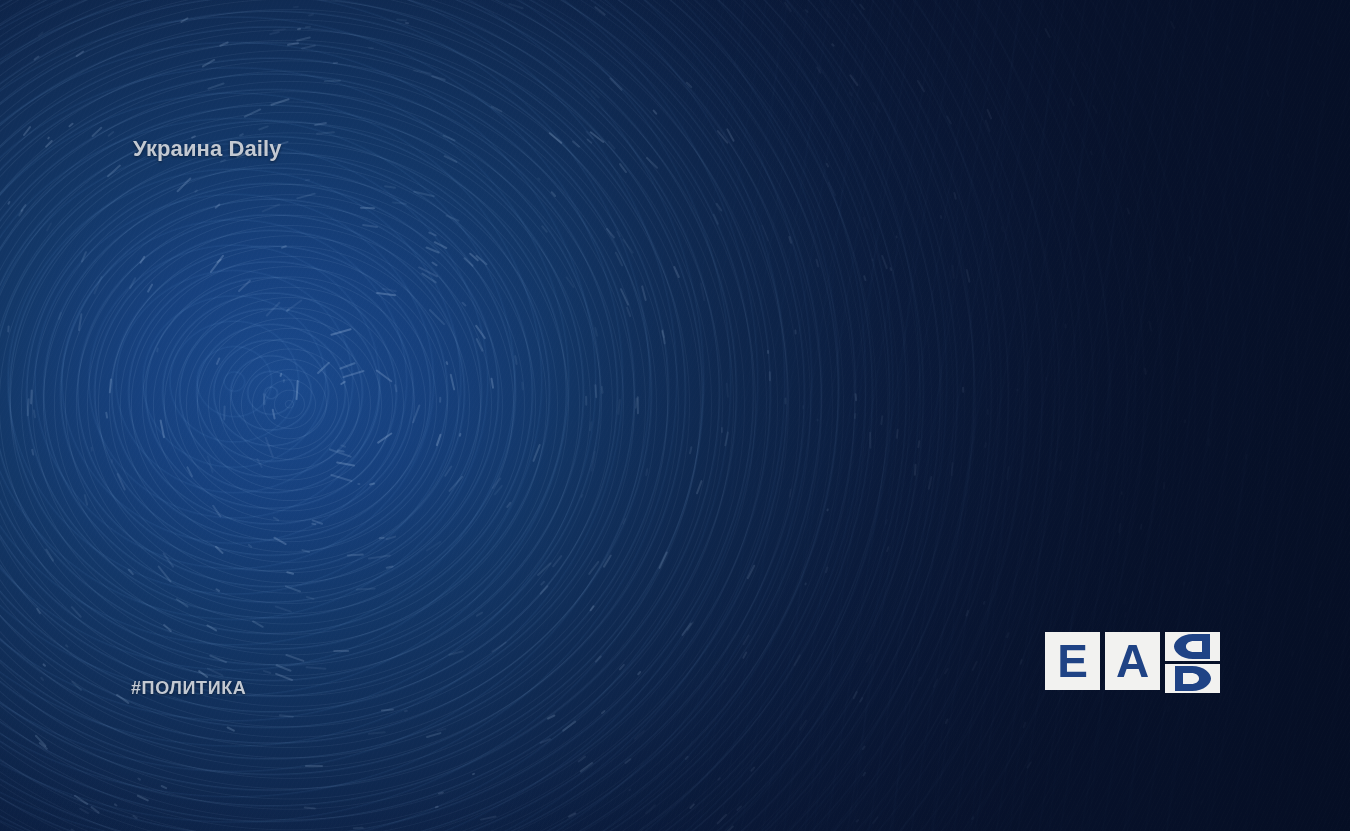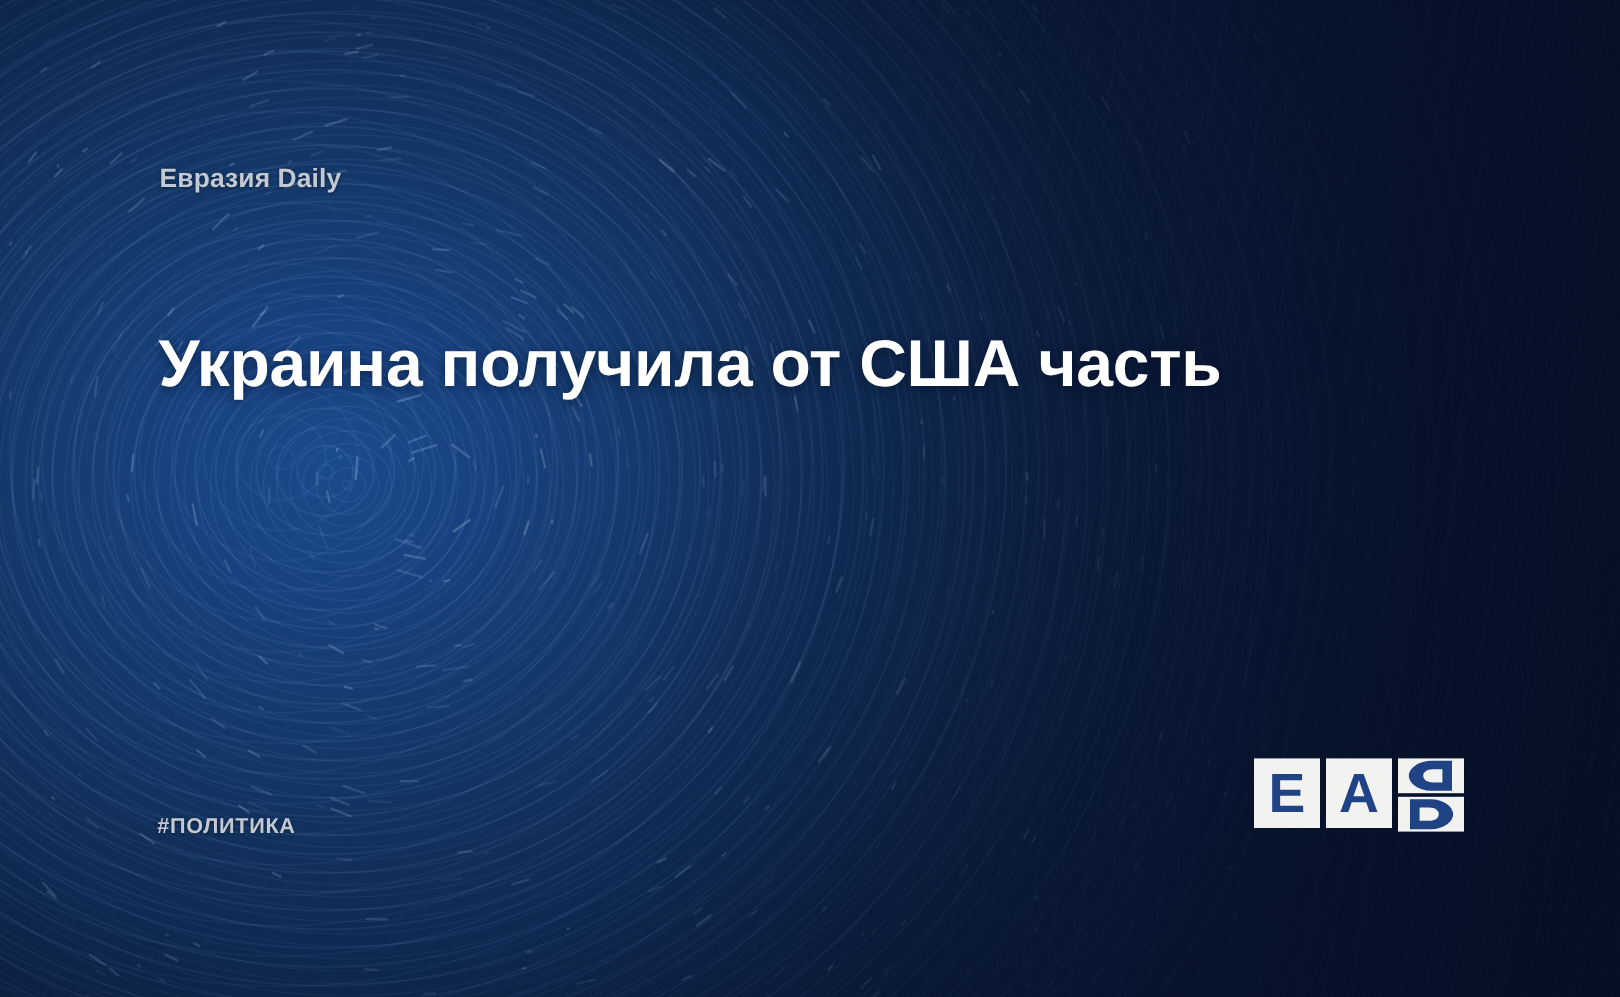--- a/index.html
+++ b/index.html
@@ -662,24 +662,23 @@
       <span style="left:981.0px;top:125.1px;width:13.4px;opacity:0.15;transform:rotate(70.6deg)"></span>
       <span style="left:930.5px;top:681.9px;width:9.5px;opacity:0.12;transform:rotate(114.8deg)"></span>
       <span style="left:236.1px;top:285.1px;width:16.9px;opacity:0.34;transform:rotate(-43.0deg)"></span>
       <span style="left:884.9px;top:548.1px;width:5.7px;opacity:0.18;transform:rotate(109.5deg)"></span>
     </div>
   <div class="bg-vignette"></div>
   <div class="grain"></div>
 
   <div class="content">
 
-    <div class="brand">Евразия Daily</div>
+    <div class="brand">Украина Daily</div>
 
     <h1 class="headline">
-      <span class="ln">Украина получила от США часть</span>
     </h1>
 
     <div class="tag">#ПОЛИТИКА</div>
 
     <div class="mark">
       <div class="mark-tile">
         <span class="mark-letter">E</span>
       </div>
       <div class="mark-tile">
         <span class="mark-letter">A</span>

